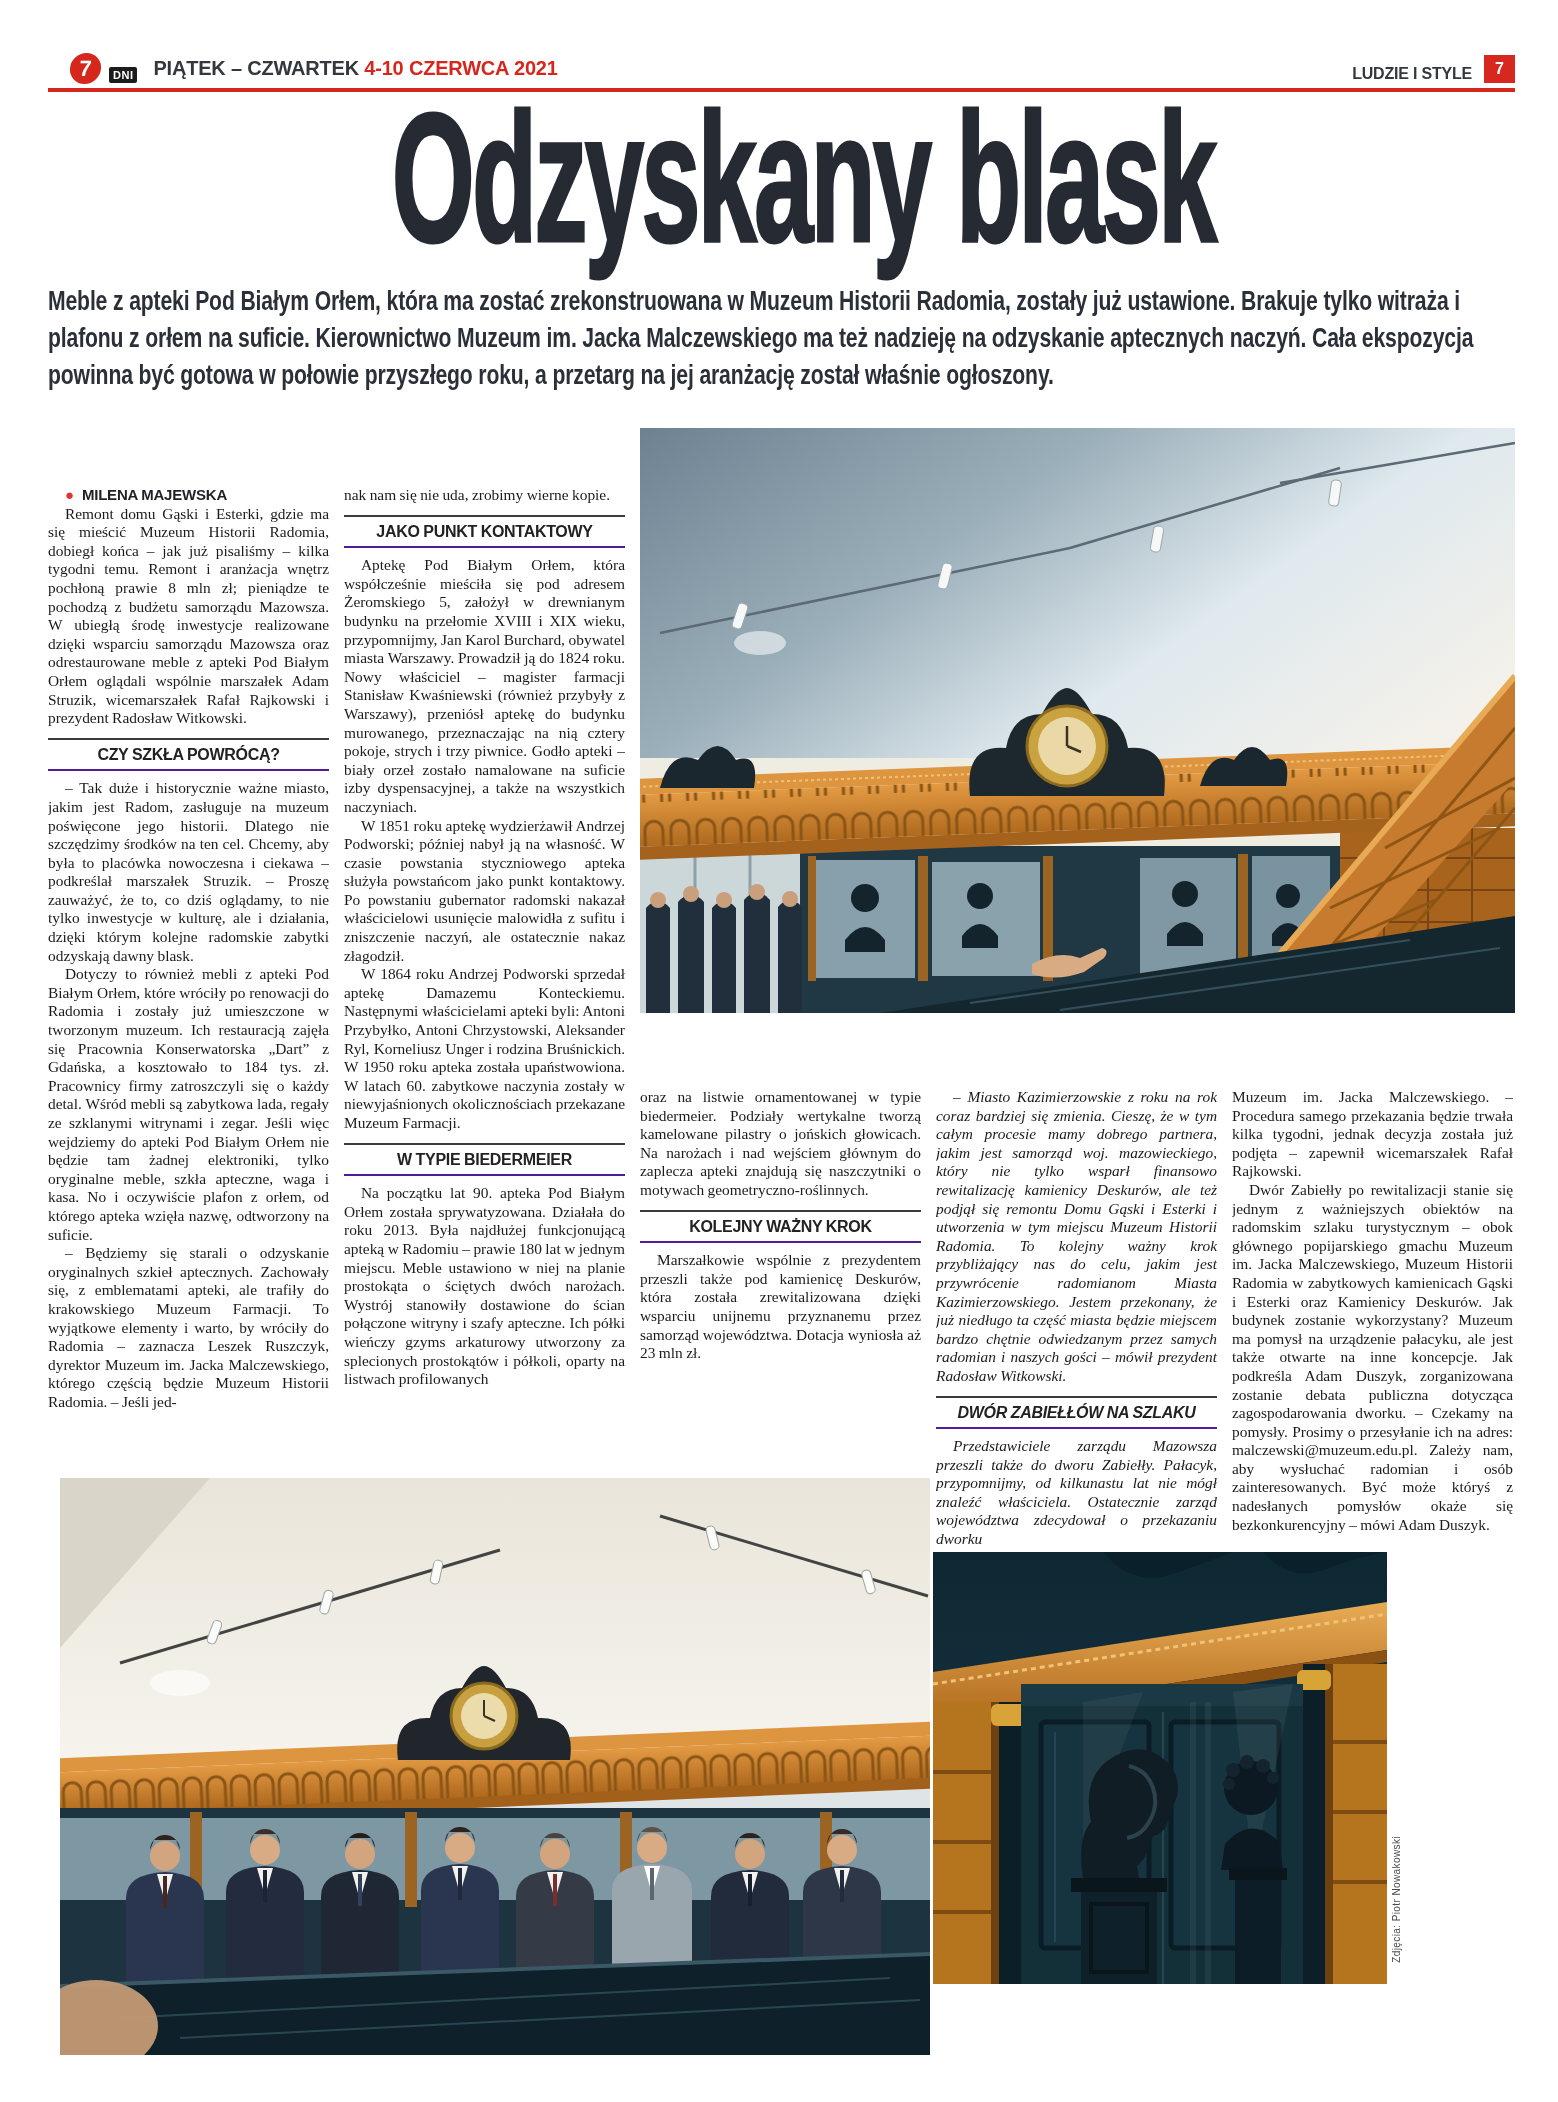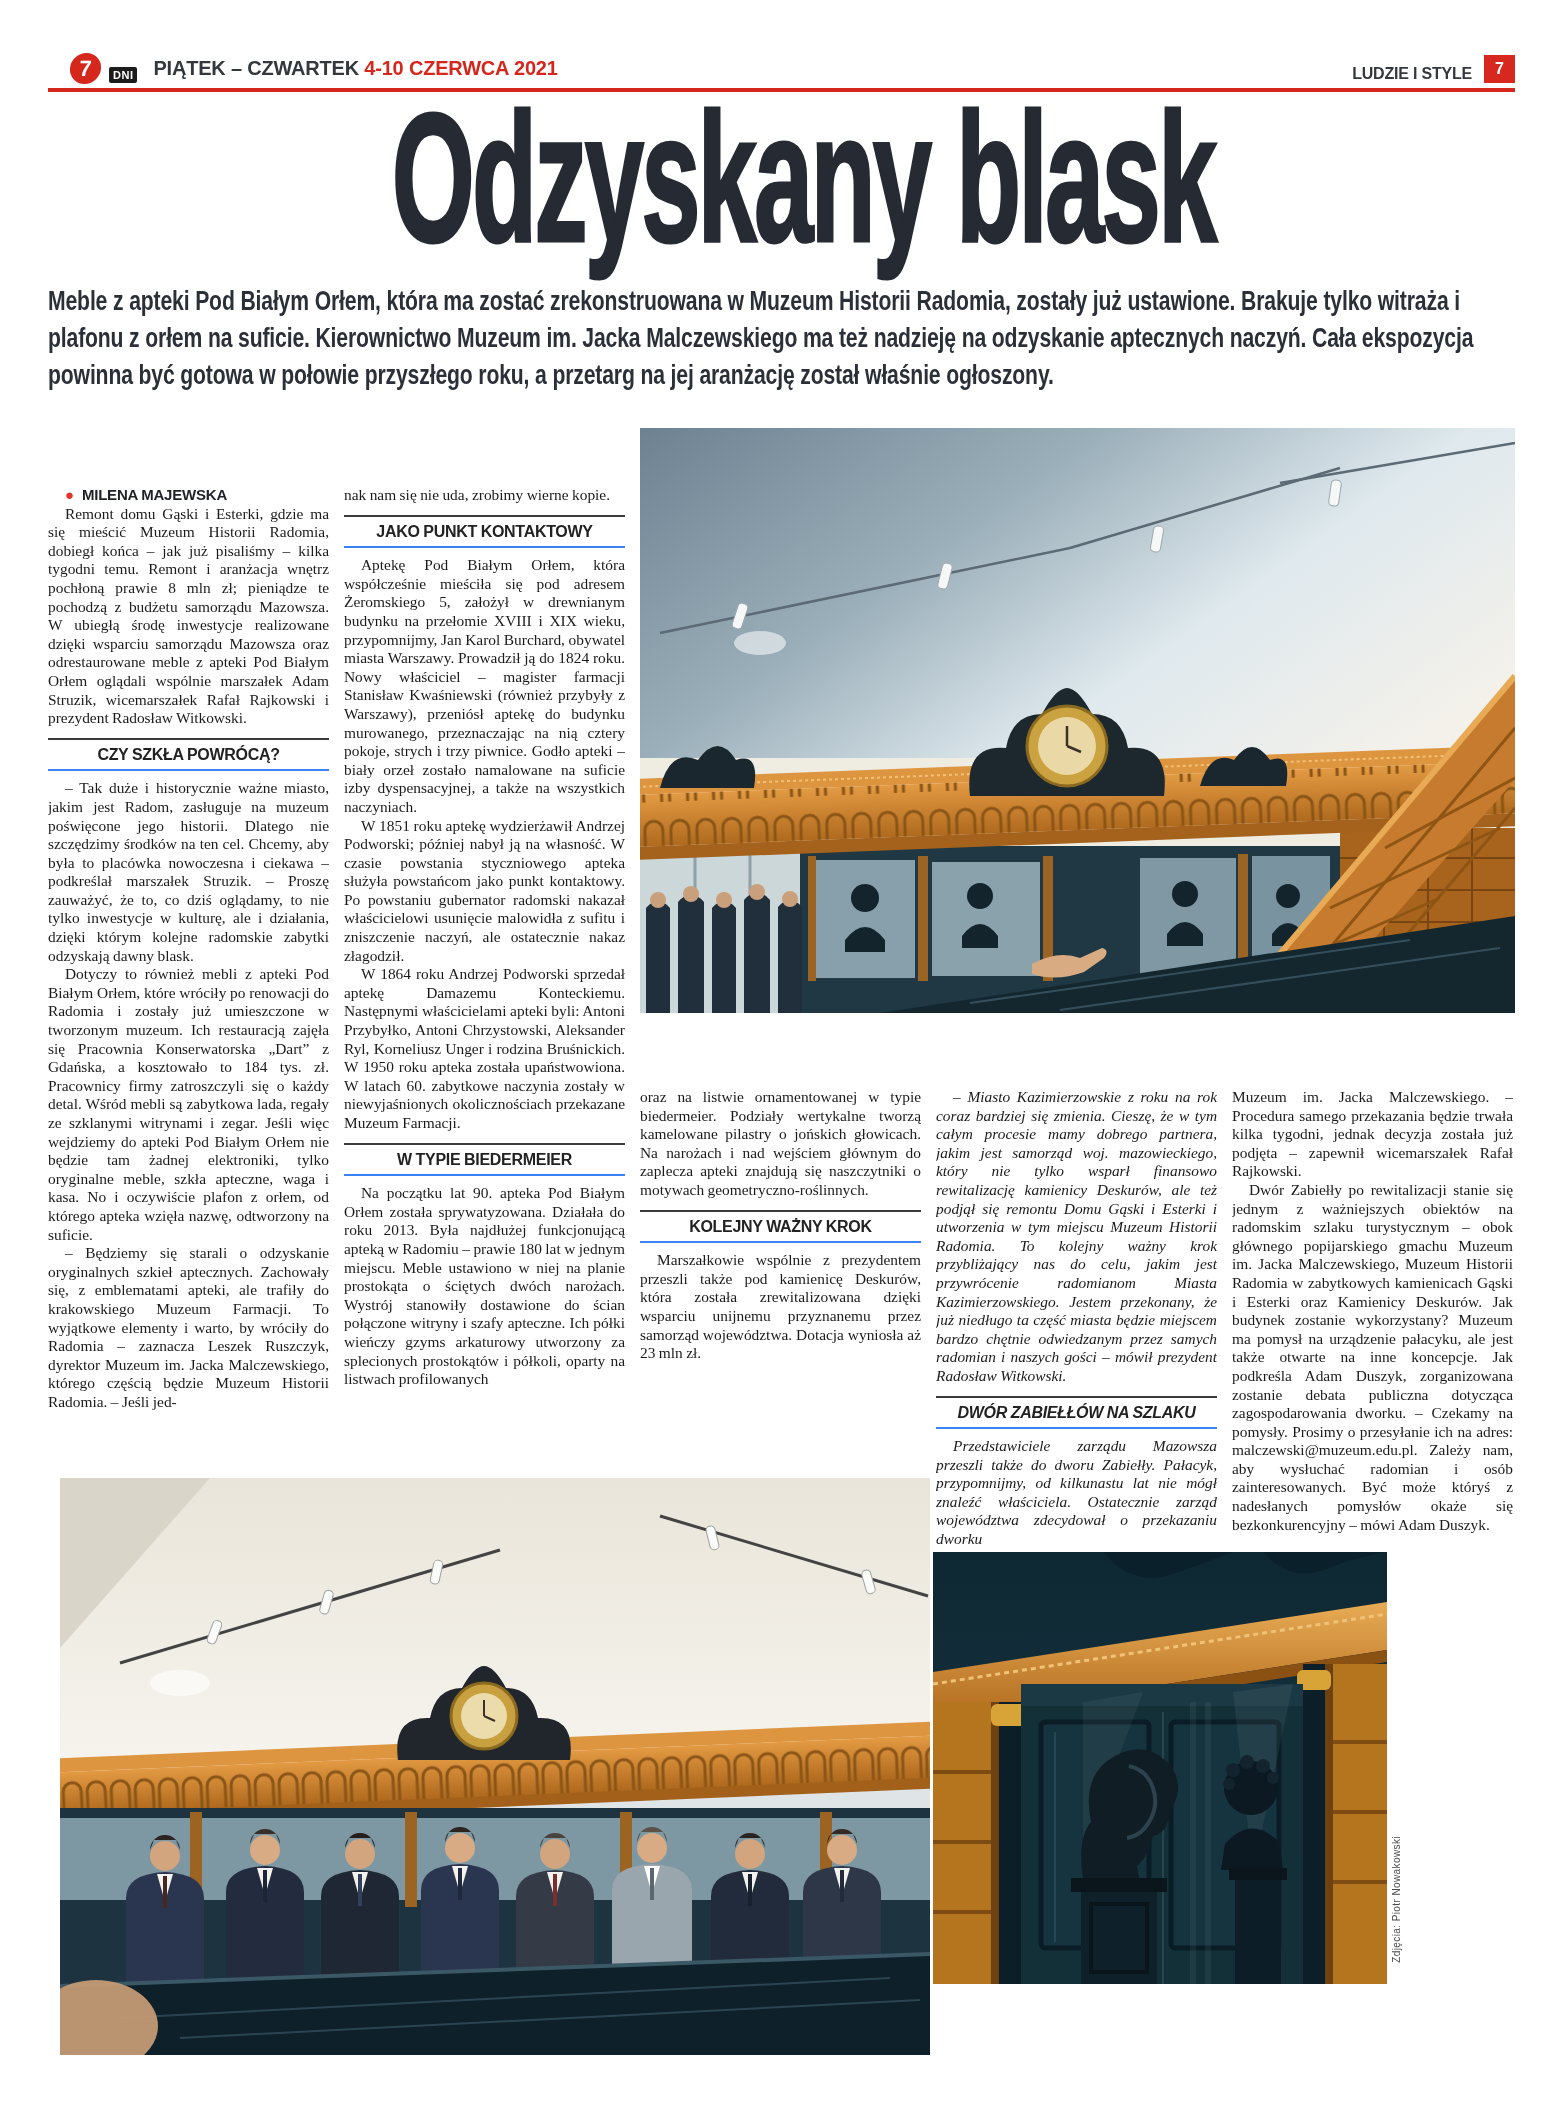--- a/index.html
+++ b/index.html
@@ -33,21 +33,21 @@
         font-family:"Liberation Sans",sans-serif;font-weight:700;font-size:27.5px;
         line-height:37px;color:#2b3038;letter-spacing:-0.2px;text-align:left;}
   
   .col{position:absolute;width:281px;font-size:15.4px;line-height:18.6px;text-align:justify;
        hyphens:auto;-webkit-hyphens:auto;overflow:hidden;word-spacing:-0.4px;margin-top:46px;}
   .col p{margin:0;text-indent:17px;}
   .col p.cont{text-indent:0;}
   .byline{font-family:"Liberation Sans",sans-serif;font-weight:700;font-size:15px;
           color:#1e2126;letter-spacing:-0.2px;margin:0 0 27px 0;text-indent:0;text-align:left;}
   .byline .dot{color:#e0352b;margin-right:8px;font-size:15px;}
-  .subhead{margin:10px 0 8px;border-top:2px solid #3b3b3b;border-bottom:2px solid #3b82f6;
+  .subhead{margin:10px 0 8px;border-top:2px solid #3b3b3b;border-bottom:2px solid #4c1d95;
            padding:6px 2px 5px;text-align:center;font-family:"Liberation Sans",sans-serif;
            font-weight:700;font-size:16px;color:#222;letter-spacing:-0.3px;text-indent:0;}
   #col1{left:48px;  top:440px; height:1036px;}
   #col2{left:344px; top:440px; height:1036px;}
   #col3{left:640px; top:1042px;height:434px;}
   #col4{left:936px; top:1042px;height:505px;font-style:italic;}
   #col5{left:1232px;top:1042px;height:660px;}
   
   .photo{position:absolute;overflow:hidden;background:#dfe4e6;}
   #photo-top{left:640px;top:428px;width:875px;height:585px;}

